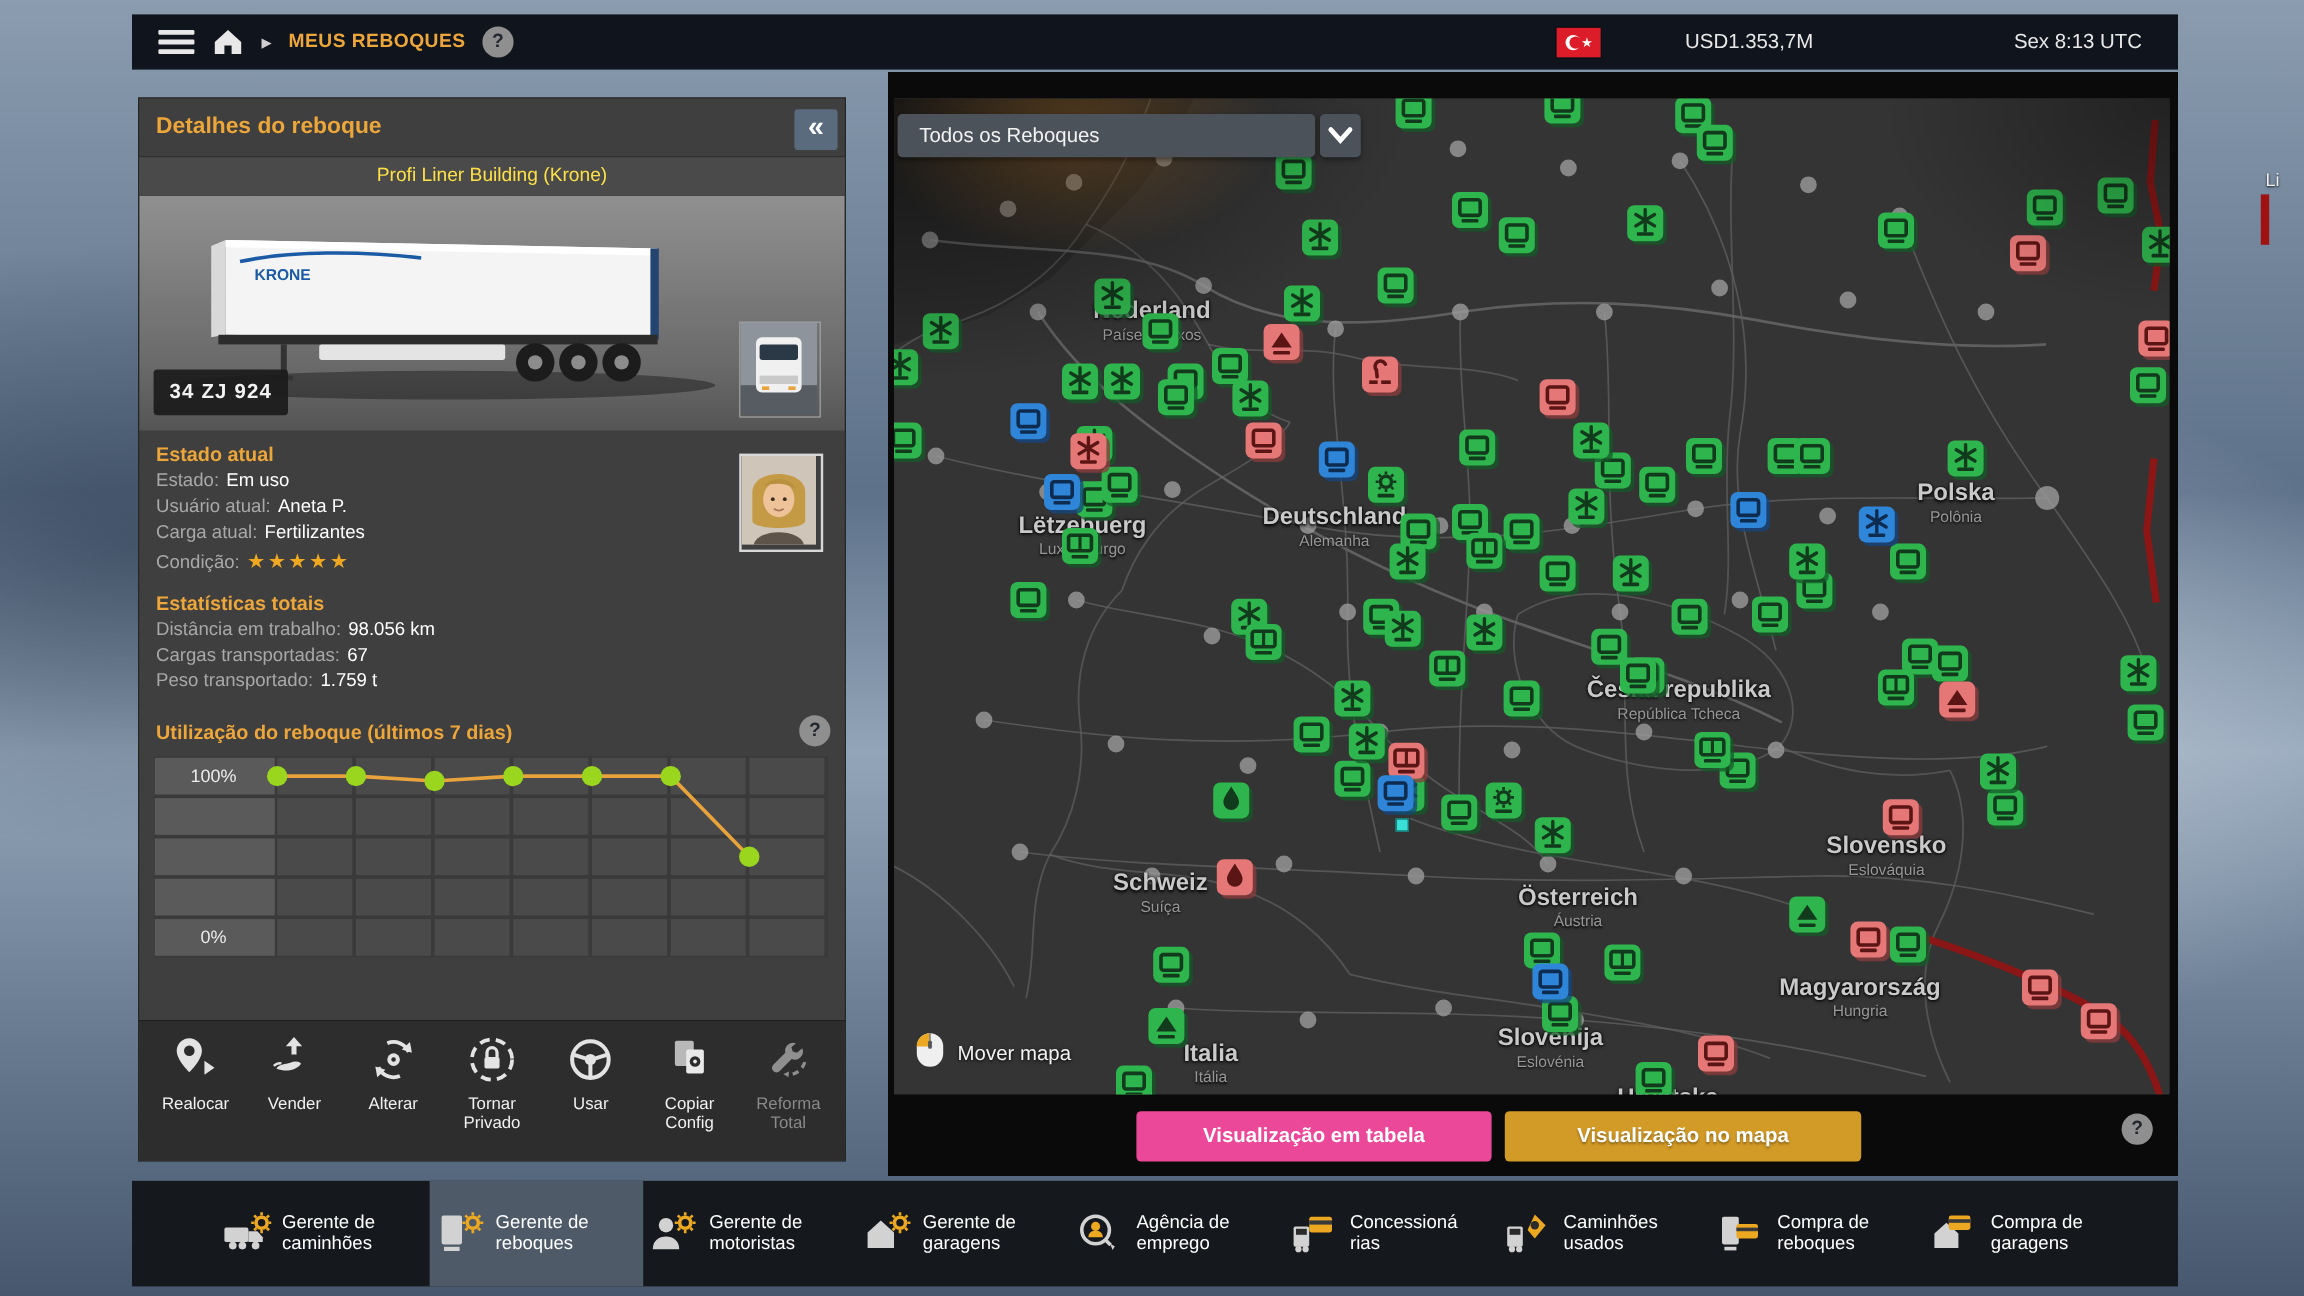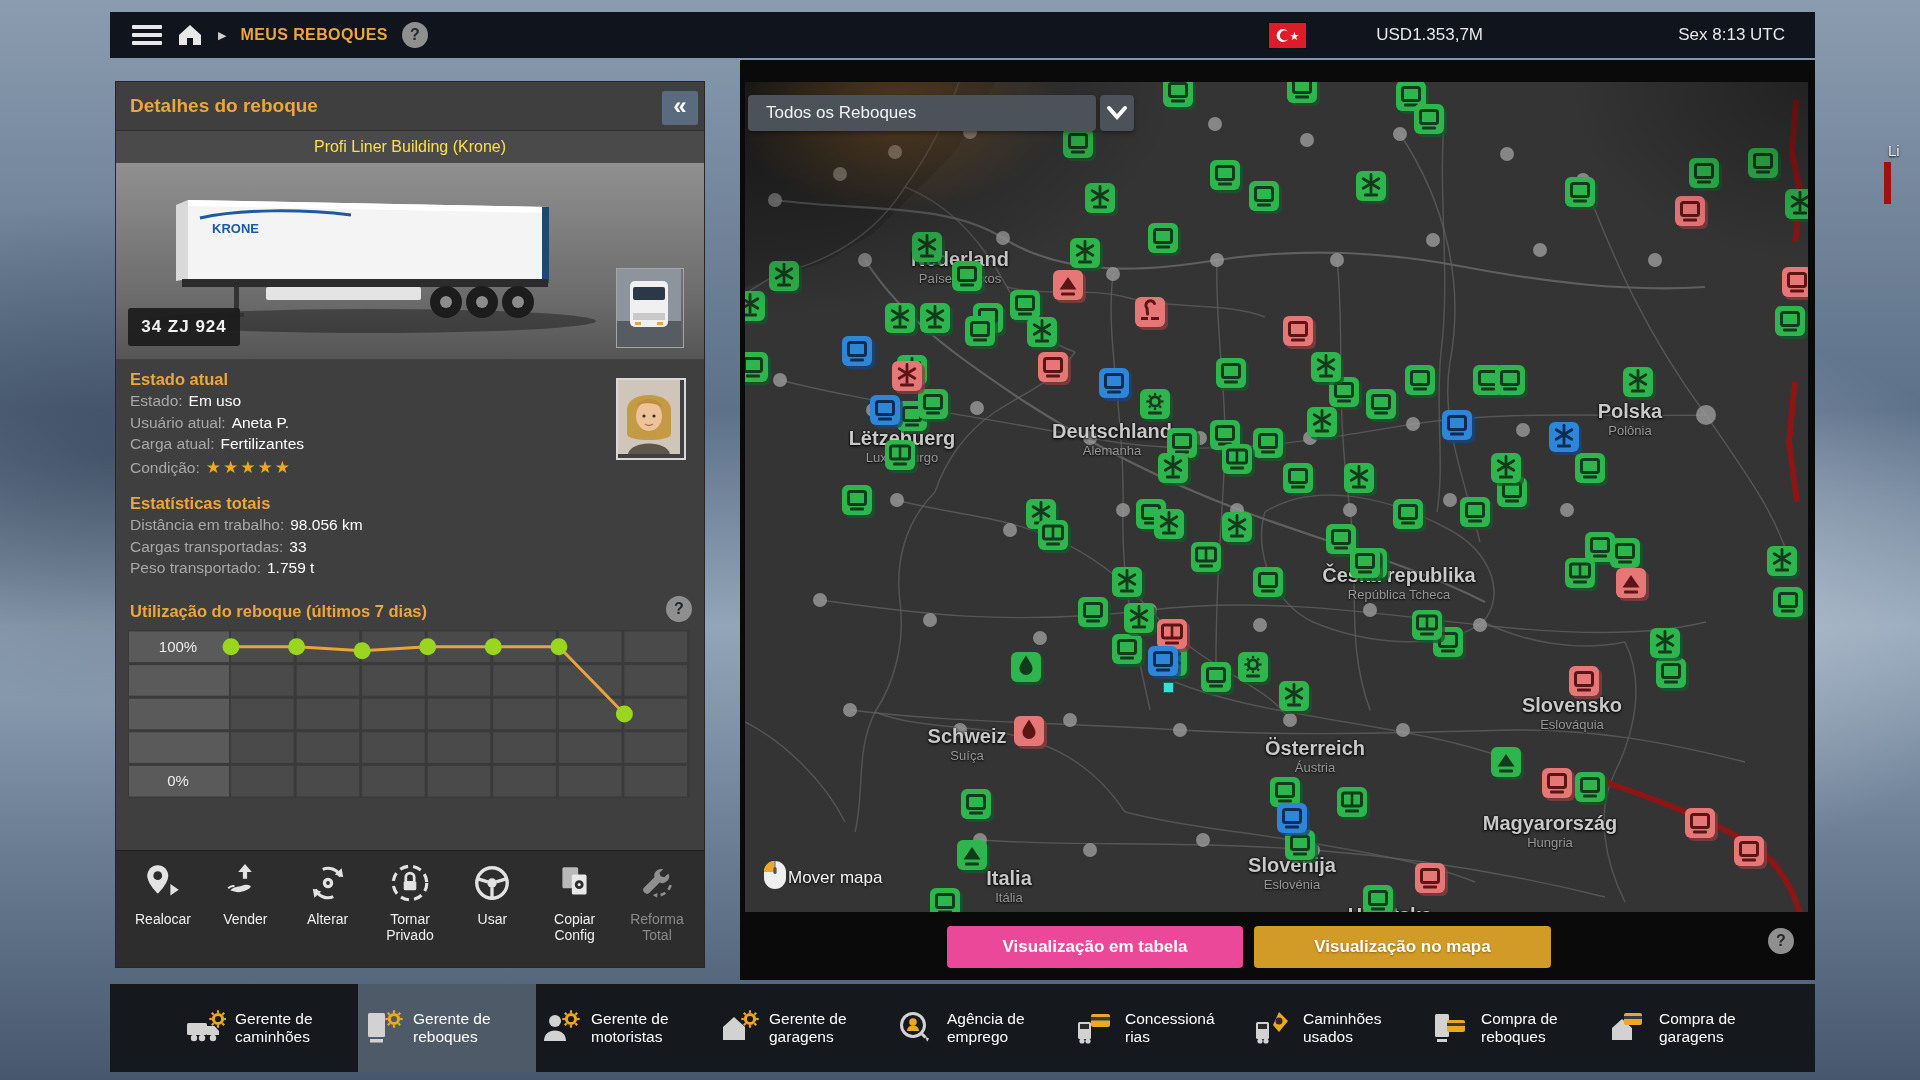--- a/index.html
+++ b/index.html
@@ -16,21 +16,21 @@
   .tb-left{display:flex;align-items:center;gap:14px;padding-left:22px;flex:1}
   .hamburger{width:30px;height:20px;display:flex;flex-direction:column;justify-content:space-between;cursor:pointer}
   .hamburger div{height:4px;background:#e8e8e8;border-radius:1px}
   .homeicon svg{display:block}
   .crumb-arrow{color:#cfcfcf;font-size:11px}
   .crumb{color:#eda63a;font-weight:bold;font-size:16px;letter-spacing:.4px}
   .helpdot{width:26px;height:26px;border-radius:50%;background:#8f8f8f;color:#23272e;font-weight:bold;font-size:16px;display:flex;align-items:center;justify-content:center}
   .tb-right{display:flex;align-items:center;gap:0;padding-right:30px}
   .flag{width:37px;height:25px;margin-right:70px;box-shadow:0 0 0 1px #00000055}
   .money{font-size:17px;min-width:210px}
-  .clock{font-size:17px;margin-left:92px}
+  .clock{font-size:17px;margin-left:64px}
   
   #panel{position:absolute;left:116px;top:82px;width:588px;height:885px;background:#3f3f3f;box-shadow:0 0 0 1px #262626}
   .p-title{position:absolute;left:14px;top:13px;color:#eda63a;font-size:19px;font-weight:bold}
   .collapse{position:absolute;left:546px;top:9px;width:36px;height:34px;background:#5a6b7e;border-radius:3px;color:#fff;font-size:24px;line-height:30px;text-align:center;font-weight:bold}
   .subhead{position:absolute;left:0;top:48px;width:100%;height:32px;background:#4a4a4a;border-top:1px solid #2f2f2f;border-bottom:1px solid #2f2f2f;color:#fde047;font-size:16px;display:flex;align-items:center;justify-content:center}
   .photo{position:absolute;left:0;top:81px;width:588px;height:196px;overflow:hidden}
   .plate{position:absolute;left:12px;top:226px;width:112px;height:38px;background:rgba(28,28,28,.93);border-radius:3px;color:#f2f2f2;font-size:17px;font-weight:bold;letter-spacing:1px;display:flex;align-items:center;justify-content:center}
   .thumb{position:absolute;left:500px;top:186px;width:66px;height:78px;border:1px solid #a5a5a5}
   .avatar{position:absolute;left:500px;top:296px;width:66px;height:78px;border:2px solid #d8d8d8}
   .sect-h{position:absolute;left:14px;color:#eda63a;font-size:16.5px;font-weight:bold}
@@ -63,21 +63,21 @@
   .mk svg{display:block;width:30px;height:30px}
   .mk.g{background:#2fb54d;box-shadow:3px 3px 0 rgba(20,90,40,.75)}
   .mk.r{background:#e57777;box-shadow:3px 3px 0 rgba(140,60,60,.75)}
   .mk.b{background:#2f85d8;box-shadow:3px 3px 0 rgba(20,70,130,.75)}
   .mk-dot{position:absolute;width:9px;height:9px;background:#38e0d8;border:1px solid #0c6a66}
   .mlabel{position:absolute;transform:translate(-50%,0);text-align:center;pointer-events:none;white-space:nowrap}
   .mlabel .n{color:#c9c9c9;font-size:20px;font-weight:bold;text-shadow:0 1px 3px #000,0 0 2px #000}
   .mlabel .s{color:#979797;font-size:13px;text-shadow:0 1px 2px #000}
   .dropdown{position:absolute;left:8px;top:35px;width:348px;height:36px;background:#4b525a;border-radius:4px;color:#f2f2f2;font-size:17px;display:flex;align-items:center;padding-left:18px;box-sizing:border-box;box-shadow:0 2px 4px rgba(0,0,0,.4)}
   .dd-chev{position:absolute;left:360px;top:35px;width:34px;height:36px;background:#4b525a;border-radius:4px;display:flex;align-items:center;justify-content:center;box-shadow:0 2px 4px rgba(0,0,0,.4)}
-  .movehint{position:absolute;left:17px;top:778px;display:flex;align-items:center;color:#f2f2f2;font-size:17px;text-shadow:0 1px 3px #000}
+  .movehint{position:absolute;left:17px;top:778px;display:flex;align-items:center;gap:10px;color:#f2f2f2;font-size:17px;text-shadow:0 1px 3px #000}
   .mapbtn{position:absolute;height:42px;border-radius:4px;color:#fff;font-size:17px;font-weight:bold;display:flex;align-items:center;justify-content:center;cursor:pointer}
   #btn-table{left:207px;top:866px;width:296px;background:#ec4899}
   #btn-map{left:514px;top:866px;width:297px;background:#d29a26;text-shadow:0 1px 2px rgba(0,0,0,.35)}
   #map-help{position:absolute;left:1028px;top:868px}
   
   #bottomnav{position:absolute;left:110px;top:984px;width:1705px;height:88px;background:#15181d;display:flex;align-items:stretch;padding-left:70px;box-sizing:border-box}
   .navitem{width:178px;display:flex;align-items:center;gap:9px;cursor:pointer;padding-left:6px;box-sizing:border-box}
   .navitem.active{background:#4e5a68}
   .nav-label{color:#fff;font-size:15.5px;line-height:1.15;white-space:pre-line}
   .navicon{width:40px;height:36px;flex:0 0 40px}
@@ -201,21 +201,21 @@
   </div>
 
   <div class="sect-h" style="top:412px">Estatísticas totais</div>
   <div class="kv-wrap" style="top:434px" id="stats-rows">
       <div class="kv">
         <span class="k">Distância em trabalho:</span>
         <span class="v">98.056 km</span>
       </div>
       <div class="kv">
         <span class="k">Cargas transportadas:</span>
-        <span class="v">33</span>
+        <span class="v">67</span>
       </div>
       <div class="kv">
         <span class="k">Peso transportado:</span>
         <span class="v">1.759 t</span>
       </div>
     </div>
 
   <div class="sect-h" style="top:520px">Utilização do reboque (últimos 7 dias)</div>
   <div class="usage-help helpdot">?</div>
   <div id="chart"><svg width="562" height="168" viewBox="0 0 562 168">

